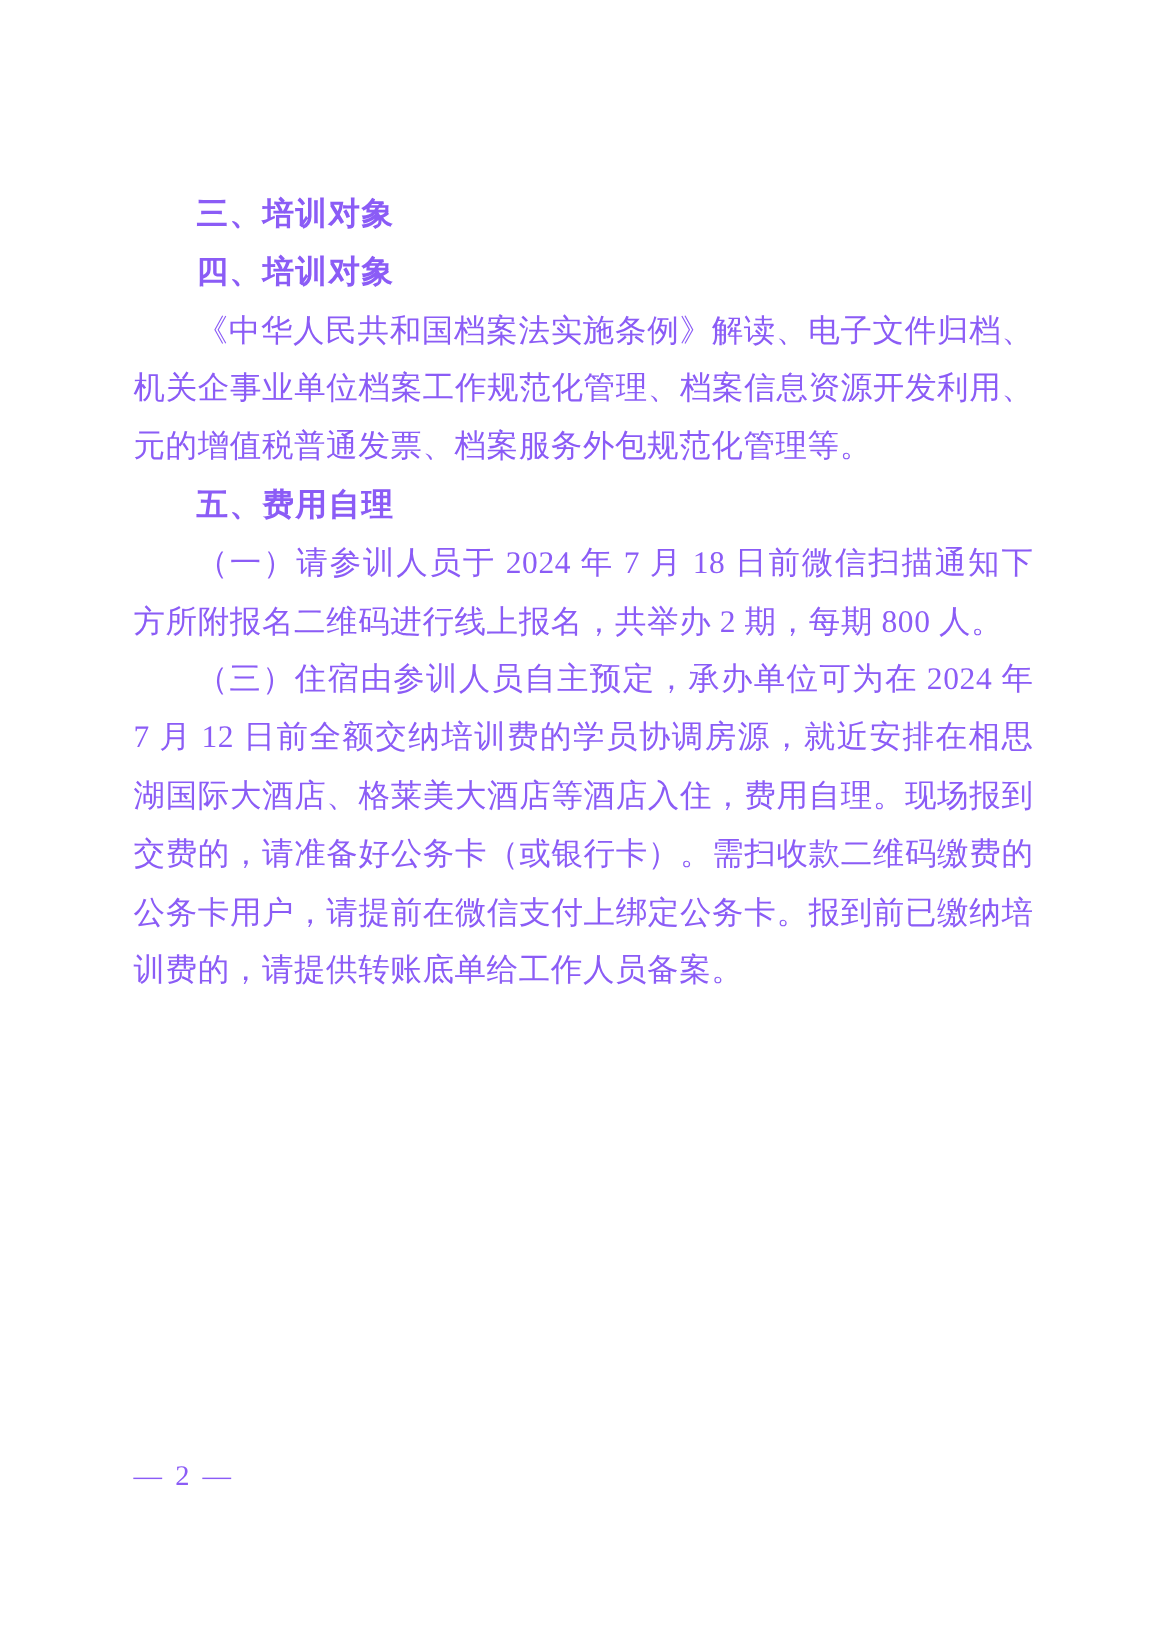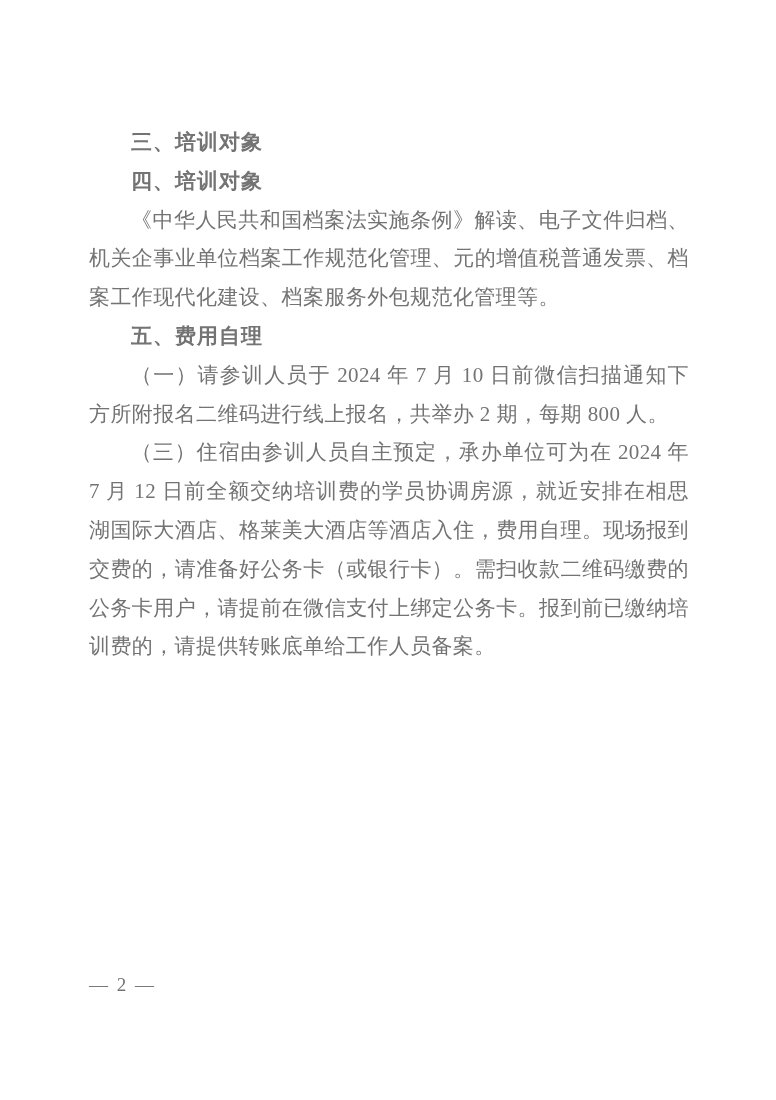--- a/index.html
+++ b/index.html
@@ -6,21 +6,21 @@
     margin: 0;
     padding: 0;
     background: #ffffff;
   }
   .page {
     position: relative;
     width: 776px;
     height: 1100px;
     background: #ffffff;
     font-family: "Liberation Serif", "DejaVu Serif", serif;
-    color: #737373;
+    color: #8b5cf6;
     overflow: hidden;
   }
   .doc-body {
     position: absolute;
     left: 89px;
     width: 600px;
     top: 123px;
     font-size: 21px;
     line-height: 38.8px;
     text-align: justify;
@@ -49,23 +49,23 @@
   }
 </style>
 </head>
 <body>
 
 <div class="page">
   <main class="doc-body">
     <h2 class="hd">三、培训对象</h2>
 
     <h2 class="hd">四、培训对象</h2>
-    <p class="para">《中华人民共和国档案法实施条例》解读、电子文件归档、机关企事业单位档案工作规范化管理、元的增值税普通发票、档案工作现代化建设、档案服务外包规范化管理等。</p>
+    <p class="para">《中华人民共和国档案法实施条例》解读、电子文件归档、机关企事业单位档案工作规范化管理、档案信息资源开发利用、元的增值税普通发票、档案服务外包规范化管理等。</p>
 
     <h2 class="hd">五、费用自理</h2>
-    <p class="para">（一）请参训人员于 2024 年 7 月 10 日前微信扫描通知下方所附报名二维码进行线上报名，共举办 2 期，每期 800 人。</p>
+    <p class="para">（一）请参训人员于 2024 年 7 月 18 日前微信扫描通知下方所附报名二维码进行线上报名，共举办 2 期，每期 800 人。</p>
     <p class="para">（三）住宿由参训人员自主预定，承办单位可为在 2024 年 7 月 12 日前全额交纳培训费的学员协调房源，就近安排在相思湖国际大酒店、格莱美大酒店等酒店入住，费用自理。现场报到交费的，请准备好公务卡（或银行卡）。需扫收款二维码缴费的公务卡用户，请提前在微信支付上绑定公务卡。报到前已缴纳培训费的，请提供转账底单给工作人员备案。</p>
   </main>
 
   <footer class="page-footer">
     <span>— 2 —</span>
   </footer>
 </div>
 
 </body></html>

